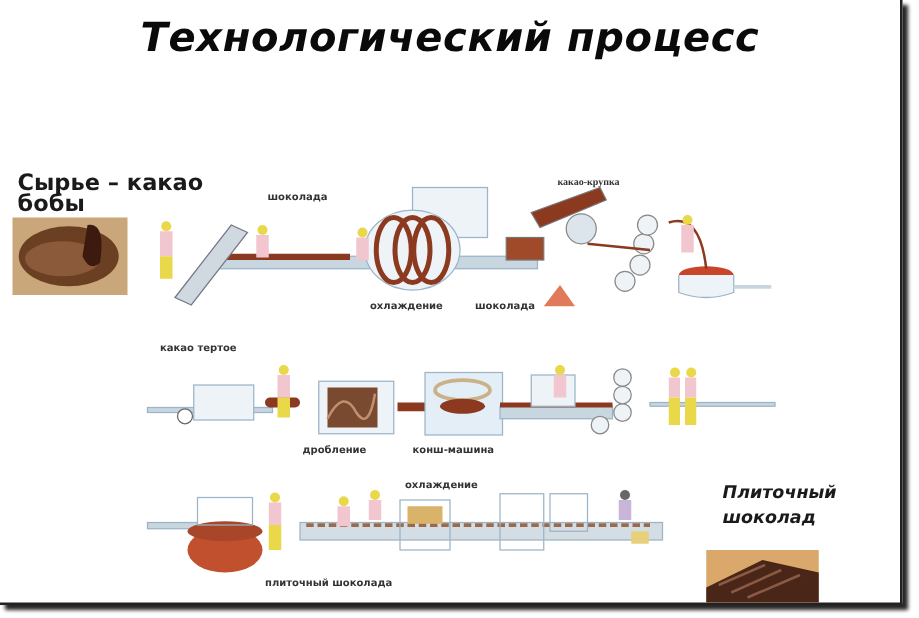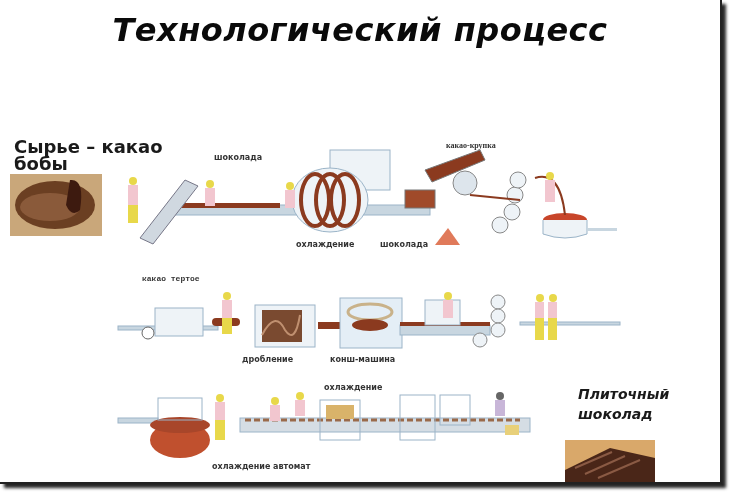--- a/index.html
+++ b/index.html
@@ -161,17 +161,17 @@
       <rect x="495" y="400" width="10" height="16" fill="#c8b6d8"></rect>
         <circle cx="500" cy="396" r="4" fill="#666"></circle>
     </g>
   </g>
 </svg>
 
 <div class="cap" style="left:214px; top:153px;">шоколада</div>
 <div class="cap" style="left:296px; top:240px;">охлаждение</div>
 <div class="cap" style="left:380px; top:240px;">шоколада</div>
 <div class="cap" style="left:446px; top:141px;font-family:Liberation Serif, serif;">какао-крупка</div>
-<div class="cap" style="left:142px; top:274px;font-family:Liberation Mono, monospace;">какао тертое</div>
+<div class="cap" style="left:128px; top:274px;">какао тертое</div>
 <div class="cap" style="left:242px; top:355px;">дробление</div>
 <div class="cap" style="left:330px; top:355px;text-align:right;">конш-машина</div>
 <div class="cap" style="left:324px; top:383px;">охлаждение</div>
-<div class="cap" style="left:212px; top:462px;">охлаждение автомат</div>
+<div class="cap" style="left:212px; top:462px;">плиточный шоколада</div>
 
 </body></html>

